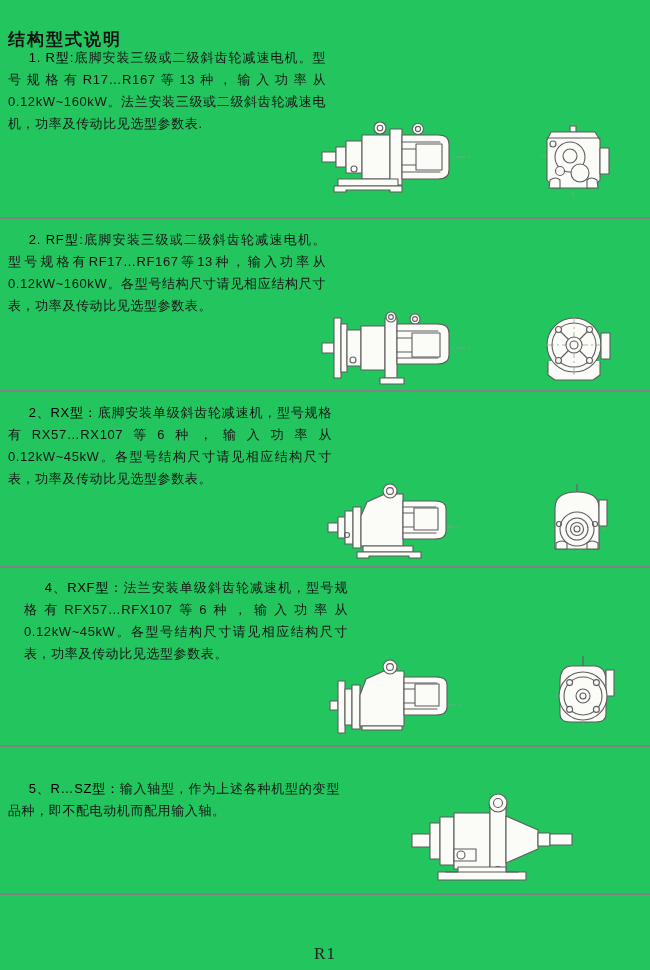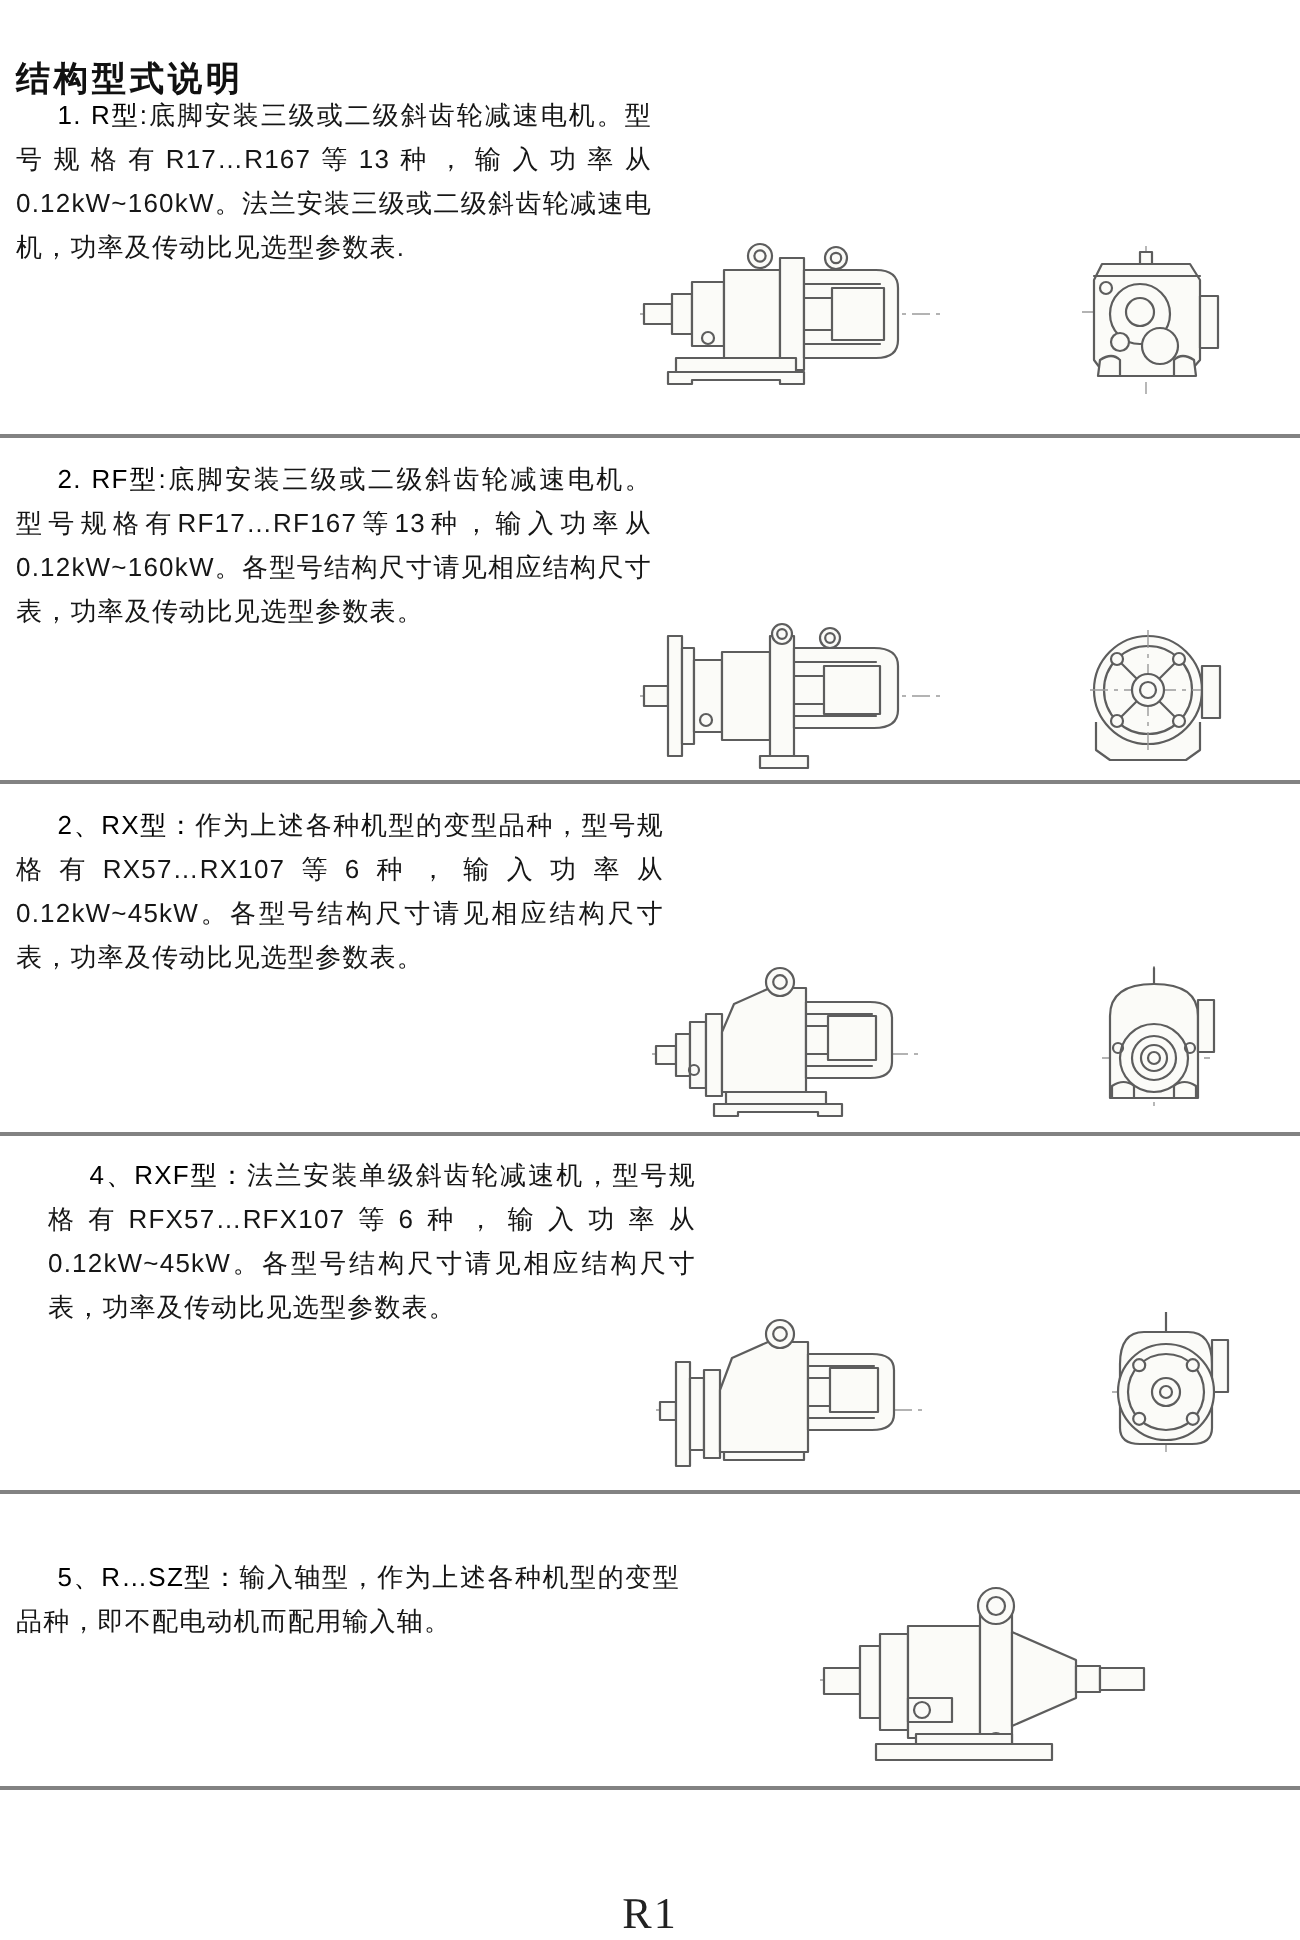--- a/index.html
+++ b/index.html
@@ -1,18 +1,18 @@
 <!DOCTYPE html>
 <html><head>
 <meta charset="utf-8">
 <style>
   html,body{margin:0;padding:0;background:#e9e9e7;}
   .page{
     position:relative;width:650px;height:970px;margin:0 auto;
-    background:#ffffff;color:#1b1b1b;
+    background:#22c55e;color:#1b1b1b;
     font-family:"Liberation Sans","DejaVu Sans",sans-serif;
     overflow:hidden;
   }
   .title{
     position:absolute;left:8px;top:28px;margin:0;
     font-size:17px;font-weight:bold;letter-spacing:2px;color:#111;
   }
   .desc{
     position:absolute;margin:0;
     font-size:13px;line-height:22px;letter-spacing:0.6px;
@@ -21,21 +21,21 @@
   .desc b{font-weight:normal;color:#000;}
   .divider{
     position:absolute;left:0;width:650px;height:2px;
     background:#828282;border:none;margin:0;
   }
   .fig{position:absolute;}
   .fig svg{display:block;}
   .pagenum{
     position:absolute;left:0;top:944px;width:650px;
     text-align:center;font-family:"Liberation Serif","DejaVu Serif",serif;
-    font-size:22px;color:#222;letter-spacing:1px;
+    font-size:17px;color:#222;letter-spacing:1px;
   }
   .ln{stroke:#5d5d5d;stroke-width:1.1;fill:none;stroke-linejoin:round;stroke-linecap:round;}
   .fl{stroke:#5d5d5d;stroke-width:1.1;fill:#fbfbf8;stroke-linejoin:round;}
   .cl{stroke:#9a9a9a;stroke-width:0.7;fill:none;stroke-dasharray:9 3 2 3;}
 </style>
 </head>
 <body>
 
 <div class="page">
 
@@ -127,21 +127,21 @@
       <circle class="fl" cx="15.5" cy="47.5" r="3"></circle>
       <circle class="fl" cx="46.5" cy="47.5" r="3"></circle>
       <circle class="fl" cx="31" cy="32" r="8"></circle>
       <circle class="ln" cx="31" cy="32" r="4"></circle>
       <rect class="fl" x="58" y="20" width="9" height="26"></rect>
     </svg>
   </div>
 
   <hr class="divider" style="top:390px;">
 
-  <p class="desc" style="left:8px;top:402px;width:324px;"><b>2、RX型：</b><span>作为上述各种机型的变型品种，型号规格有RX57…RX107等6种，输入功率从0.12kW~45kW。各型号结构尺寸请见相应结构尺寸表，功率及传动比见选型参数表。</span></p>
+  <p class="desc" style="left:8px;top:402px;width:324px;"><b>2、RX型：</b><span>底脚安装单级斜齿轮减速机，型号规格有RX57…RX107等6种，输入功率从0.12kW~45kW。各型号结构尺寸请见相应结构尺寸表，功率及传动比见选型参数表。</span></p>
 
   <div class="fig" style="left:326px;top:482px;">
     <svg width="134" height="80" viewBox="0 0 134 80">
       <line class="cl" x1="0" y1="45" x2="134" y2="45"></line>
       <rect class="fl" x="2" y="41" width="10" height="9"></rect>
       <rect class="fl" x="12" y="35" width="7" height="21"></rect>
       <rect class="fl" x="19" y="29" width="8" height="33"></rect>
       <rect class="fl" x="27" y="25" width="8" height="41"></rect>
       <path class="fl" d="M35,64 V34 L41,20 L59,12 H77 V64 Z"></path>
       <circle class="fl" cx="64" cy="9" r="7"></circle>

